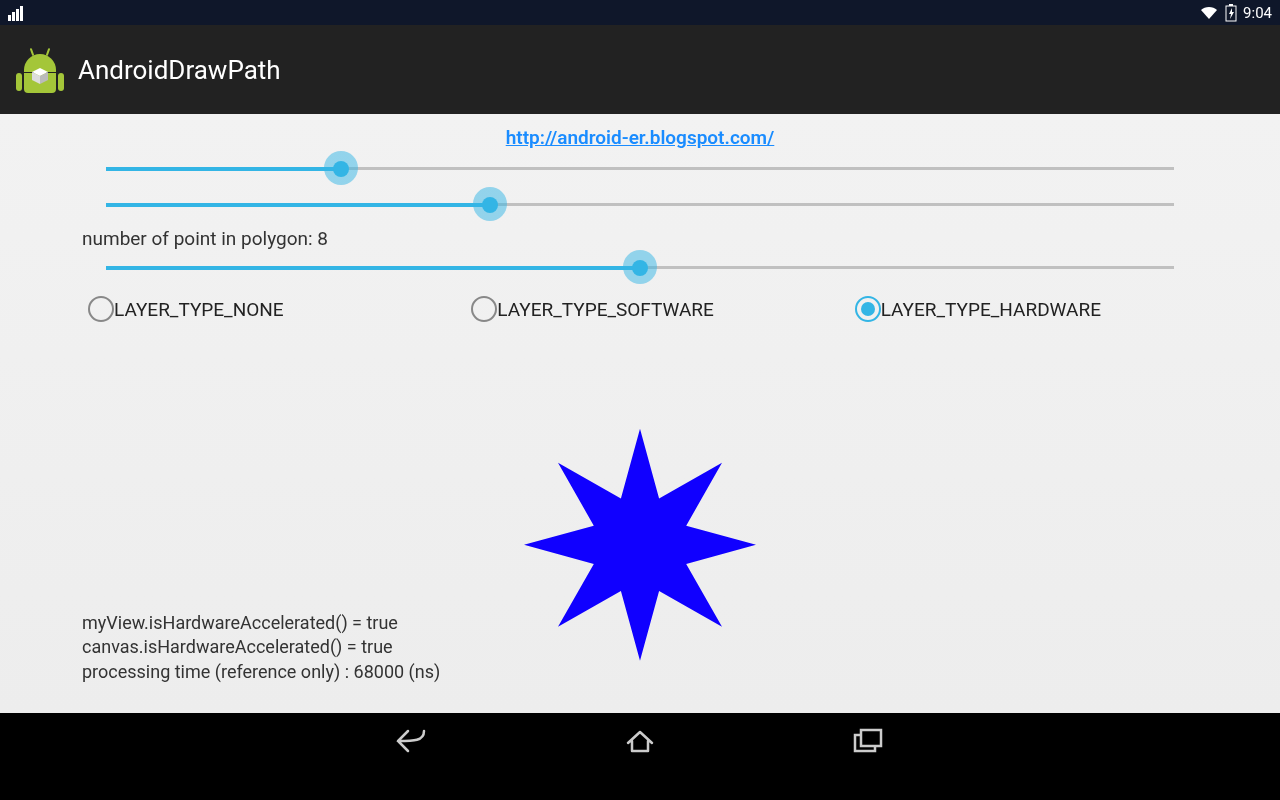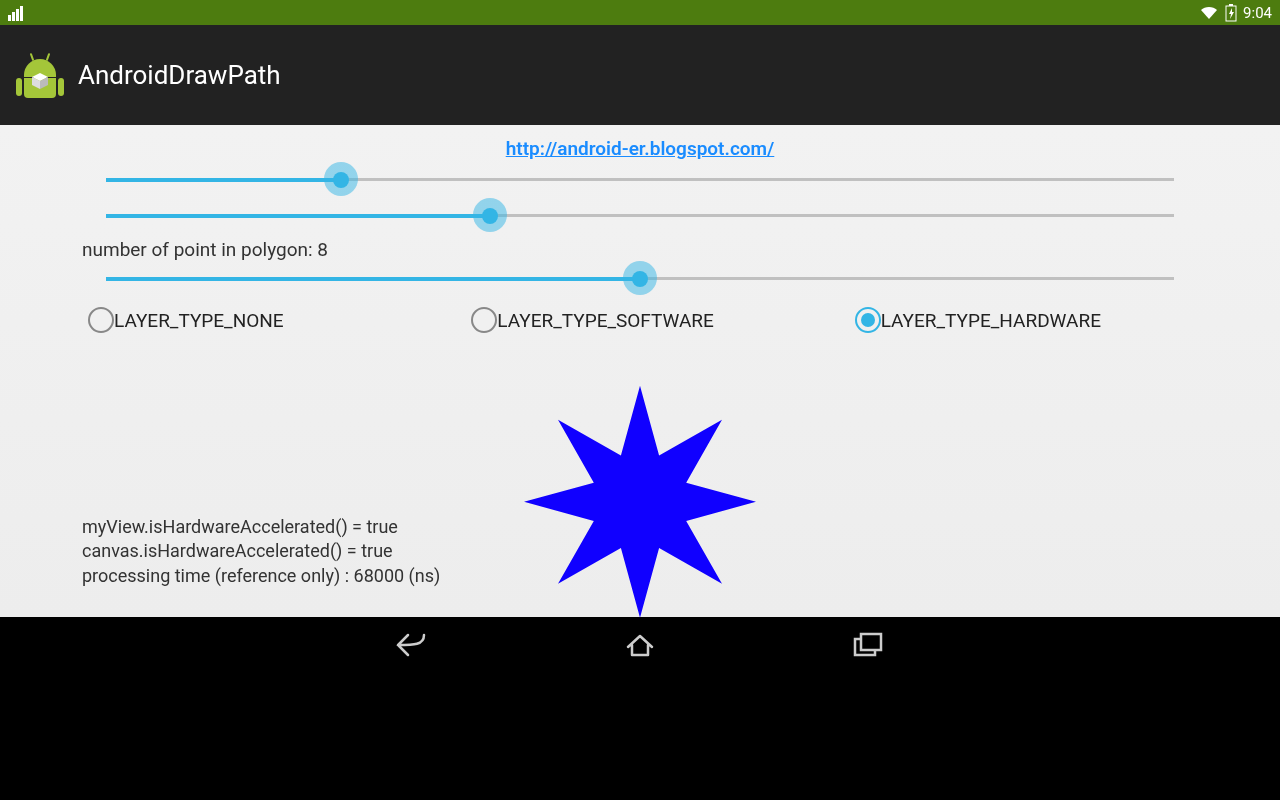--- a/index.html
+++ b/index.html
@@ -1,33 +1,33 @@
 <!DOCTYPE html>
 <html><head>
 <meta charset="utf-8">
 <style>
 * { margin:0; padding:0; box-sizing:border-box; font-family:"Roboto","Helvetica Neue",Arial,sans-serif; }
 html,body { width:1280px; height:800px; overflow:hidden; background:#000; }
-.status-bar { height:25px; background:#4d7c0f; color:#fff; display:flex; align-items:center; justify-content:space-between; padding:0 8px; font-size:15px; }
+.status-bar { height:25px; background:#0f172a; color:#fff; display:flex; align-items:center; justify-content:space-between; padding:0 8px; font-size:15px; }
 .status-left { display:flex; gap:2px; }
 .status-bars { display:flex; align-items:flex-end; gap:1px; height:16px; }
 .status-bars div { width:3px; background:#fff; }
 .status-right { display:flex; align-items:center; gap:6px; }
-.app-bar { height:100px; background:#222; display:flex; align-items:center; padding:0 18px; gap:16px; }
+.app-bar { height:89px; background:#222; display:flex; align-items:center; padding:0 18px; gap:16px; }
 .app-icon { width:44px; height:52px; position:relative; }
 .robot-head { position:absolute; top:10px; left:6px; width:32px; height:18px; background:#A4C639; border-radius:16px 16px 0 0; }
 .robot-head::before,.robot-head::after { content:""; position:absolute; top:-6px; width:2px; height:8px; background:#A4C639; border-radius:1px; }
 .robot-head::before { left:7px; transform:rotate(-20deg);} 
 .robot-head::after { right:7px; transform:rotate(20deg);} 
 .robot-body { position:absolute; top:29px; left:6px; width:32px; height:20px; background:#A4C639; border-radius:0 0 4px 4px;}
 .robot-arm-l,.robot-arm-r { position:absolute; top:29px; width:6px; height:18px; background:#A4C639; border-radius:3px;}
 .robot-arm-l{ left:-2px;} .robot-arm-r{ right:-2px;}
 .box3d { position:absolute; top:24px; left:14px; width:16px; height:16px; }
 .app-title { color:#fff; font-size:26px; font-weight:400; }
-.content { height:492px; background:linear-gradient(#f2f2f2,#ededed); position:relative; padding:12px 0 0 0; }
+.content { height:599px; background:linear-gradient(#f2f2f2,#ededed); position:relative; padding:12px 0 0 0; }
 .link { display:block; text-align:center; color:#1a8cff; font-size:19px; font-weight:600; text-decoration:underline; margin-bottom:6px;}
 .controls { padding:0 82px 0 82px; }
 .ctrl-label { font-size:19px; color:#333; margin-bottom:4px; }
 .slider-wrap { position:relative; height:28px; margin-bottom:8px; }
 .slider-track { position:absolute; top:12px; left:24px; right:24px; height:3px; background:#c0c0c0; }
 .slider-fill { position:absolute; top:12px; left:24px; height:4px; background:#33b5e5; }
 .slider-thumb-halo { position:absolute; top:-4px; width:34px; height:34px; border-radius:50%; background:rgba(51,181,229,0.5); transform:translateX(-50%); cursor:pointer;}
 .slider-thumb { position:absolute; top:6px; width:16px; height:16px; border-radius:50%; background:#33b5e5; transform:translateX(-50%); cursor:pointer;}
 .radios { display:flex; padding:6px 82px 0 88px; gap:40px;}
 .radio-item { display:flex; align-items:center; gap:0; cursor:pointer; flex:1;}

